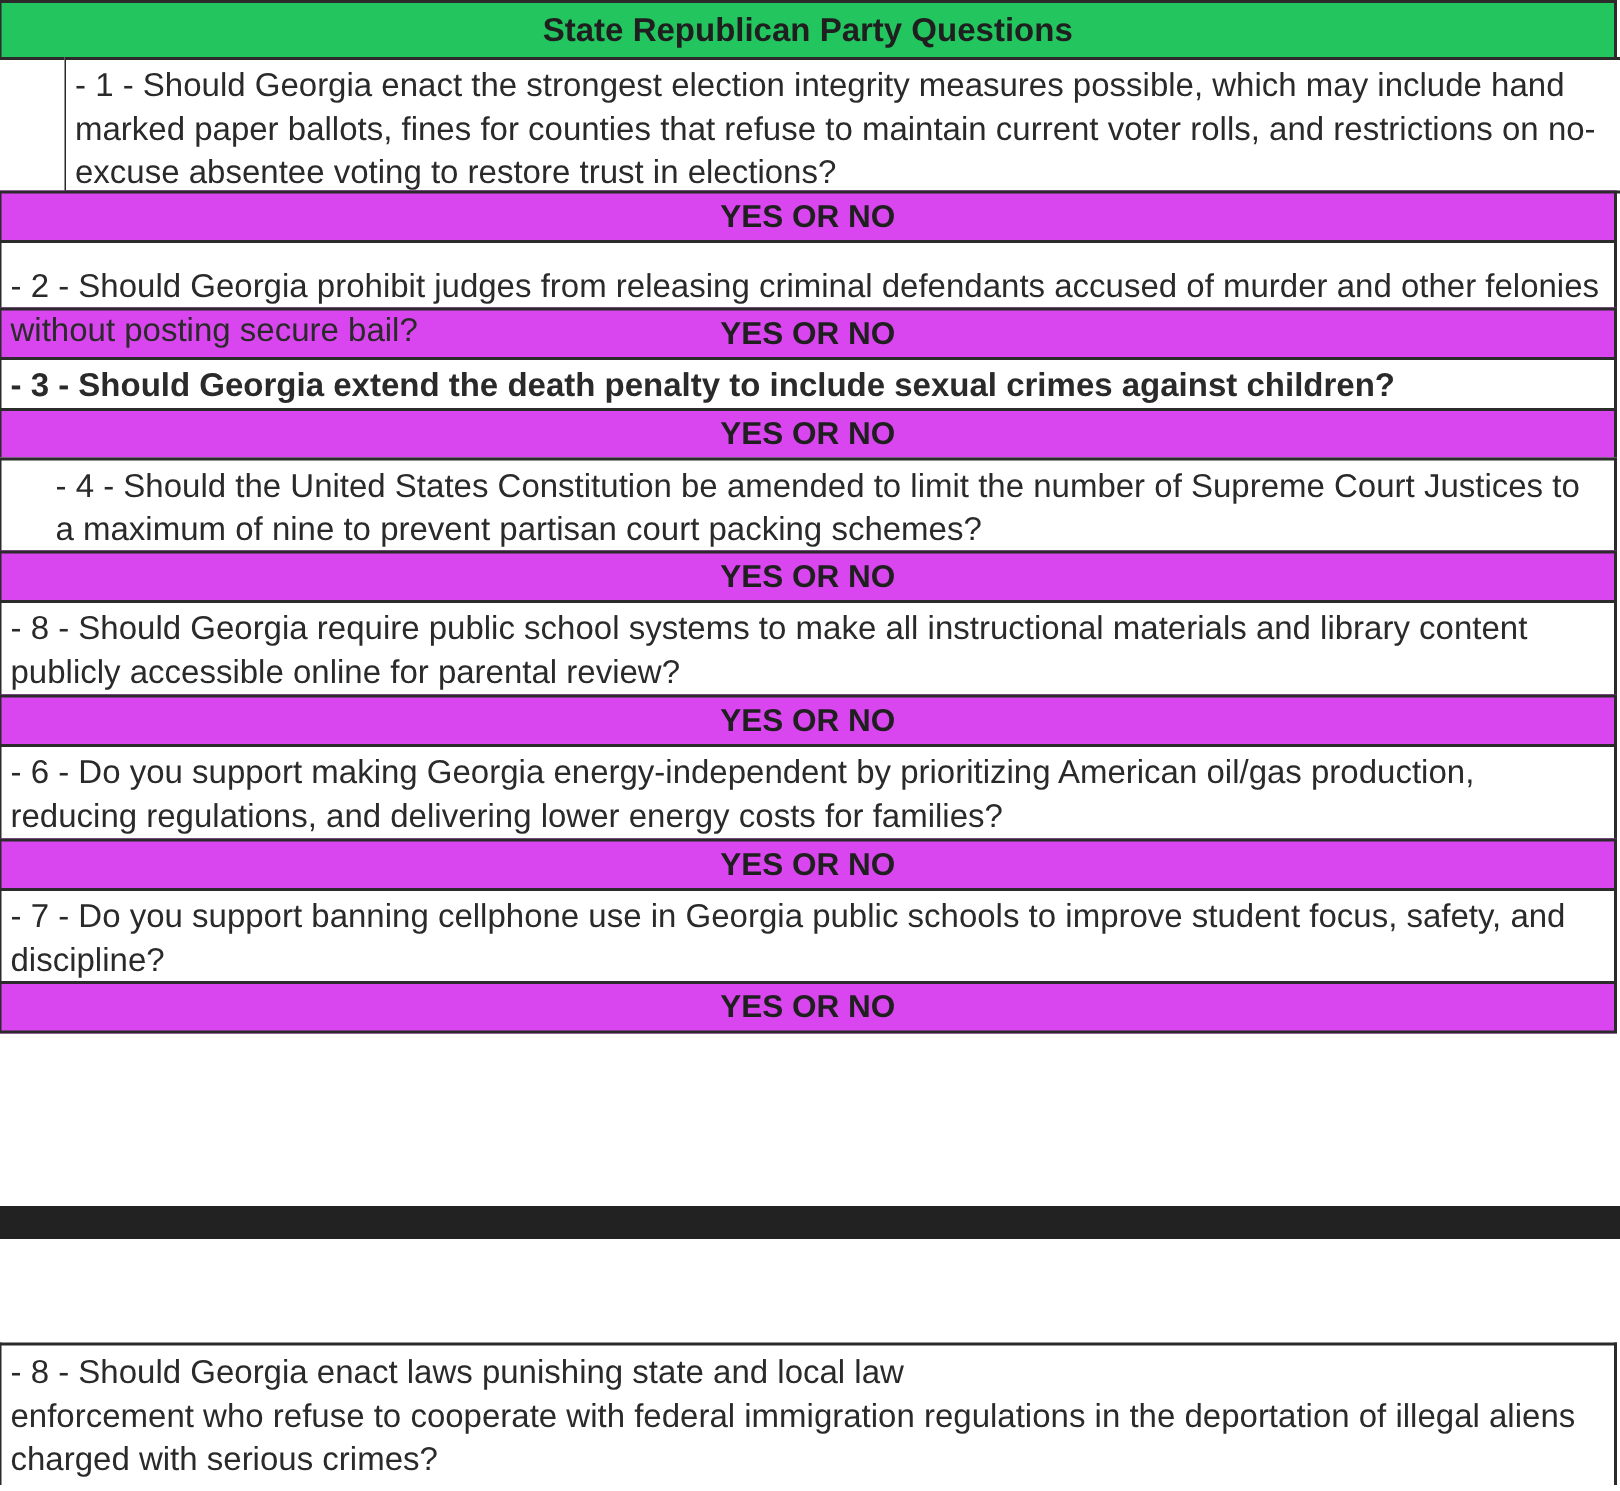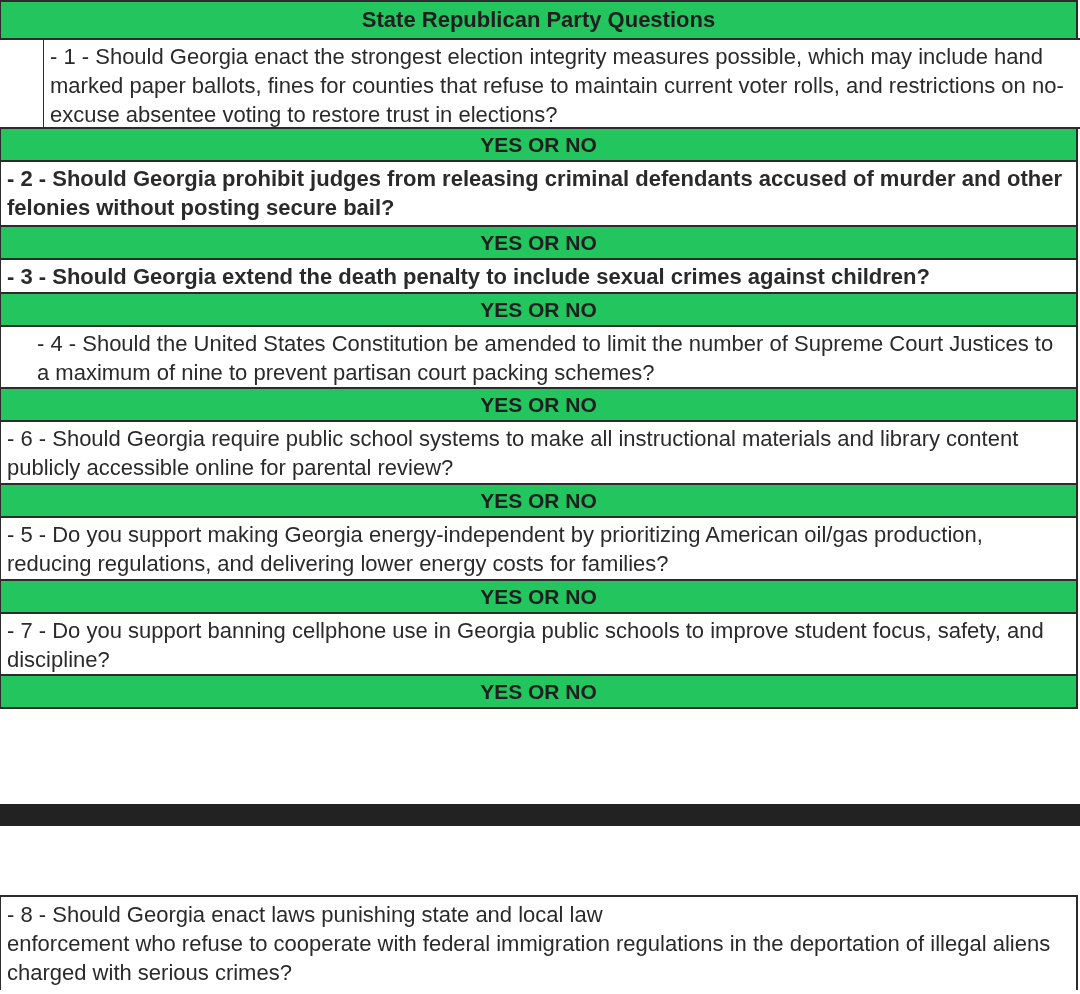--- a/index.html
+++ b/index.html
@@ -47,24 +47,24 @@
       line-height: 29px;
       padding: 0 6px 0 6px;
       color: #2a2a2a;
       background: #ffffff;
     }
     .answer-row {
       text-align: center;
       font-weight: bold;
       font-size: 21px;
       color: #1f1f1f;
-      background: #22c55e;
+      background: #d946ef;
     }
     .q1 { height: 91px; padding-top: 2px; margin-left: 43px; }
-    .q2 { height: 67px; padding-top: 2px; font-weight: bold; }
+    .q2 { height: 47px; padding-top: 14px; }
     .q3 { height: 36px; padding-top: 2px; font-weight: bold; }
     .q4 { height: 64px; padding-top: 2px; padding-left: 36px; }
     .q5 { height: 65px; padding-top: 2px; }
     .q6 { height: 65px; padding-top: 2px; }
     .q7 { height: 64px; padding-top: 2px; }
     .a { height: 35px; line-height: 31px; }
     .divider-bar {
       position: absolute;
       left: 0;
       top: 804px;
@@ -94,24 +94,24 @@
 
   <div class="row question-row q2">- 2 - Should Georgia prohibit judges from releasing criminal defendants accused of murder and other felonies without posting secure bail?</div>
   <div class="row answer-row a">YES OR NO</div>
 
   <div class="row question-row q3">- 3 - Should Georgia extend the death penalty to include sexual crimes against children?</div>
   <div class="row answer-row a">YES OR NO</div>
 
   <div class="row question-row q4">- 4 - Should the United States Constitution be amended to limit the number of Supreme Court Justices to a maximum of nine to prevent partisan court packing schemes?</div>
   <div class="row answer-row a">YES OR NO</div>
 
-  <div class="row question-row q5">- 6 - Should Georgia require public school systems to make all instructional materials and library content publicly accessible online for parental review?</div>
+  <div class="row question-row q5">- 8 - Should Georgia require public school systems to make all instructional materials and library content publicly accessible online for parental review?</div>
   <div class="row answer-row a">YES OR NO</div>
 
-  <div class="row question-row q6">- 5 - Do you support making Georgia energy-independent by prioritizing American oil/gas production, reducing regulations, and delivering lower energy costs for families?</div>
+  <div class="row question-row q6">- 6 - Do you support making Georgia energy-independent by prioritizing American oil/gas production, reducing regulations, and delivering lower energy costs for families?</div>
   <div class="row answer-row a">YES OR NO</div>
 
   <div class="row question-row q7">- 7 - Do you support banning cellphone use in Georgia public schools to improve student focus, safety, and discipline?</div>
   <div class="row answer-row a">YES OR NO</div>
 </div>
 
 <div class="divider-bar"></div>
 
 <div class="table table-bottom">
   <div class="row question-row q8">

